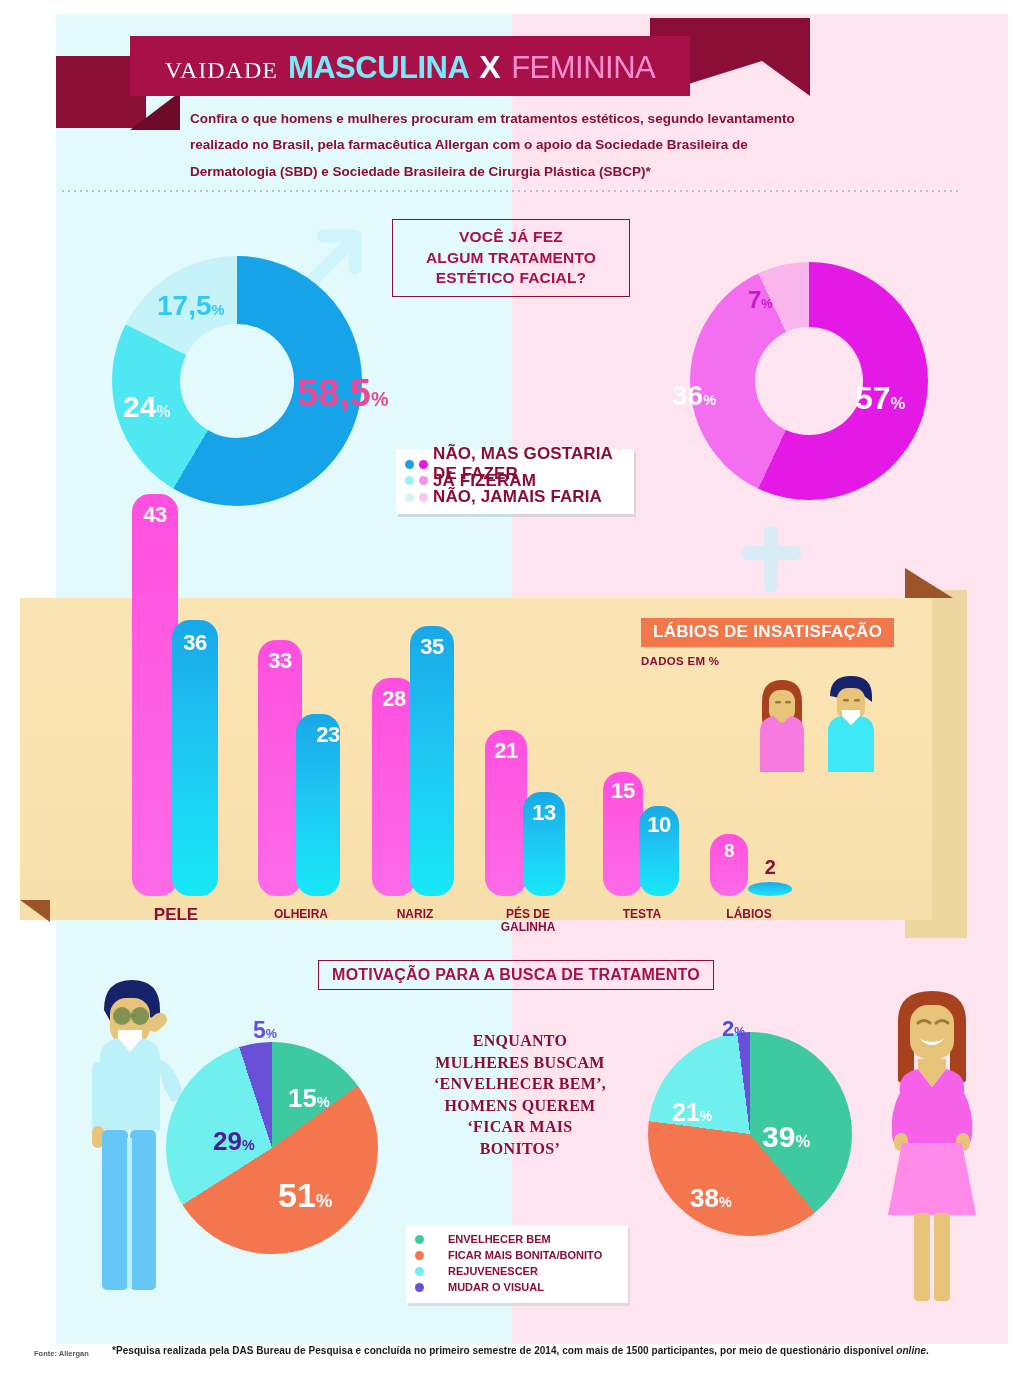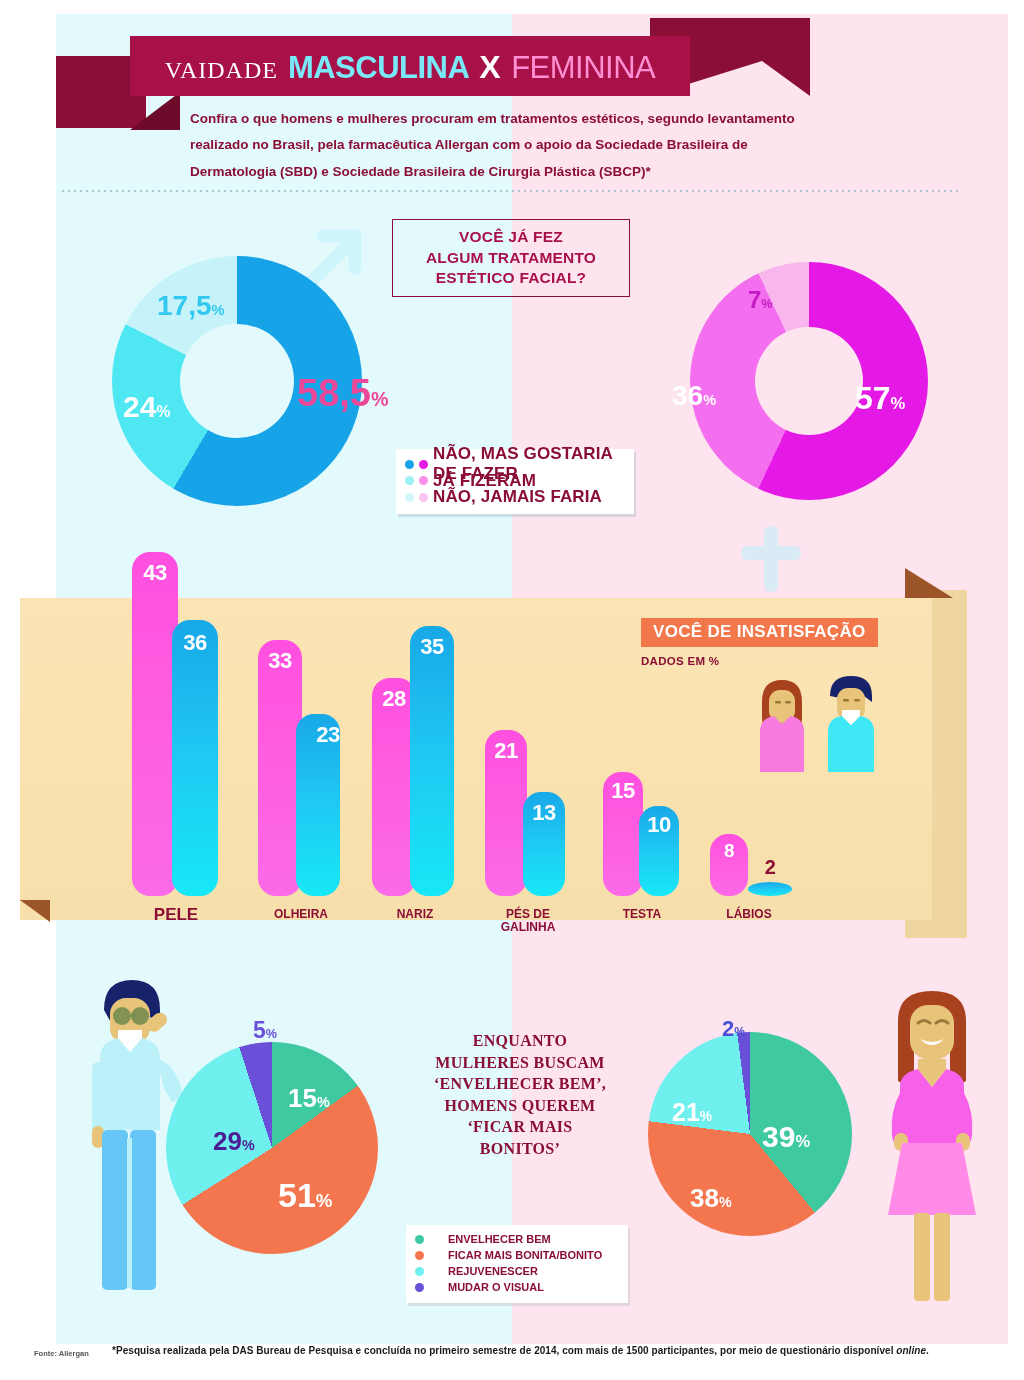--- a/index.html
+++ b/index.html
@@ -267,27 +267,27 @@
       <span class="dot" style="background:#fbc4ee"></span>
       <span class="lbl">NÃO, JAMAIS FARIA</span>
     </div>
   </div>
 
   <div class="tan-shadow"></div>
   <div class="tan-panel"></div>
   <div class="tan-fold"></div>
   <div class="tan-fold-b"></div>
 
-  <div class="insat-title">VOCÊ DE INSATISFAÇÃO</div>
+  <div class="insat-title">LÁBIOS DE INSATISFAÇÃO</div>
   <div class="insat-sub">DADOS EM %</div>
 
   <div class="bars">
 
     <div class="bargroup" style="left:90px; width:118px; height:340px;">
-      <div class="bar f" style="left:22px; width:46px; height:344px;">
+      <div class="bar f" style="left:22px; width:46px; height:402px;">
         <div class="barnum" style="top:8px;">43</div>
       </div>
       <div class="bar m" style="left:62px; width:46px; height:276px;">
         <div class="barnum" style="top:10px;">36</div>
       </div>
       <div class="catlabel big" style="bottom:-28px; left:18px; width:96px;">PELE</div>
     </div>
 
     <div class="bargroup" style="left:212px; width:118px; height:340px;">
       <div class="bar f" style="left:26px; width:44px; height:256px;">
@@ -356,20 +356,21 @@
       <path d="M8 24 q0-20 21-20 q21 0 21 20 v6 l-8-6 q-12 6-24 2z" fill="#16236b"></path>
       <rect x="15" y="16" width="28" height="32" rx="11" fill="#e8c47a"></rect>
       <rect x="21" y="27" width="6" height="2.5" rx="1.2" fill="#9a7a3a"></rect>
       <rect x="32" y="27" width="6" height="2.5" rx="1.2" fill="#9a7a3a"></rect>
       <rect x="23" y="39" width="12" height="3.5" rx="1.7" fill="#ffffff"></rect>
       <path d="M6 60 q0-14 14-16 l9 9 l9-9 q14 2 14 16 v40 h-46z" fill="#3ee8f5"></path>
       <path d="M20 44 l9 9 l9-9 v-6 h-18z" fill="#ffffff"></path>
     </g>
   </svg>
 
+  <div class="motiv-title">MOTIVAÇÃO PARA A BUSCA DE TRATAMENTO</div>
   <div class="center-quote">ENQUANTO MULHERES BUSCAM ‘ENVELHECER BEM’, HOMENS QUEREM ‘FICAR MAIS BONITOS’</div>
 
   <svg class="figure" style="left:78px; top:962px; width:130px; height:340px;" viewBox="0 0 130 340">
     <path d="M26 48 q0-30 28-30 q28 0 28 30 v10 q-16-6-30-2 q-10 3-16 10z" fill="#16236b"></path>
     <rect x="32" y="36" width="40" height="46" rx="16" fill="#e8c47a"></rect>
     <circle cx="44" cy="54" r="9" fill="#6f8a4c" opacity=".85"></circle>
     <circle cx="62" cy="54" r="9" fill="#6f8a4c" opacity=".85"></circle>
     <rect x="53" y="52" width="6" height="3" fill="#6f8a4c" opacity=".85"></rect>
     <rect x="44" y="68" width="18" height="5" rx="2.5" fill="#ffffff"></rect>
     <path d="M22 96 q0-16 18-20 l12 14 l12-14 q18 4 18 20 v72 h-60z" fill="#bdf1fa"></path>

